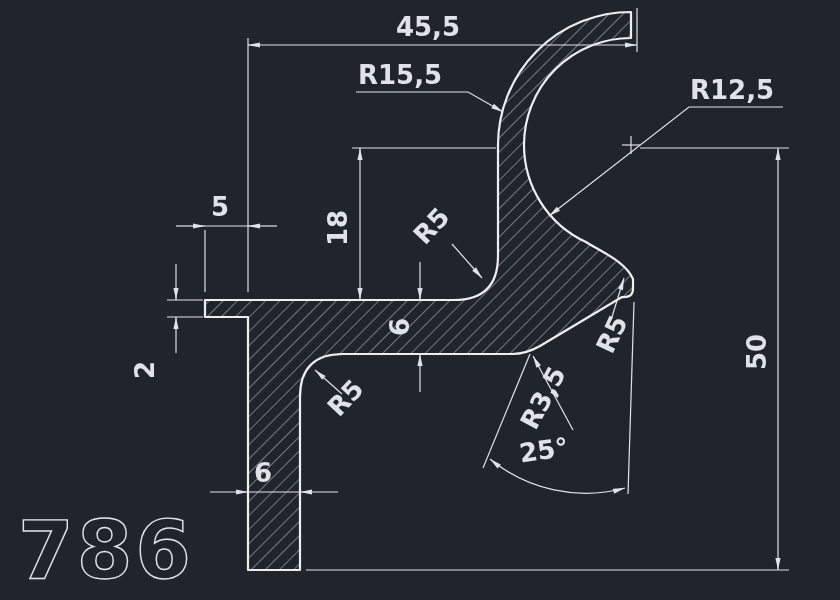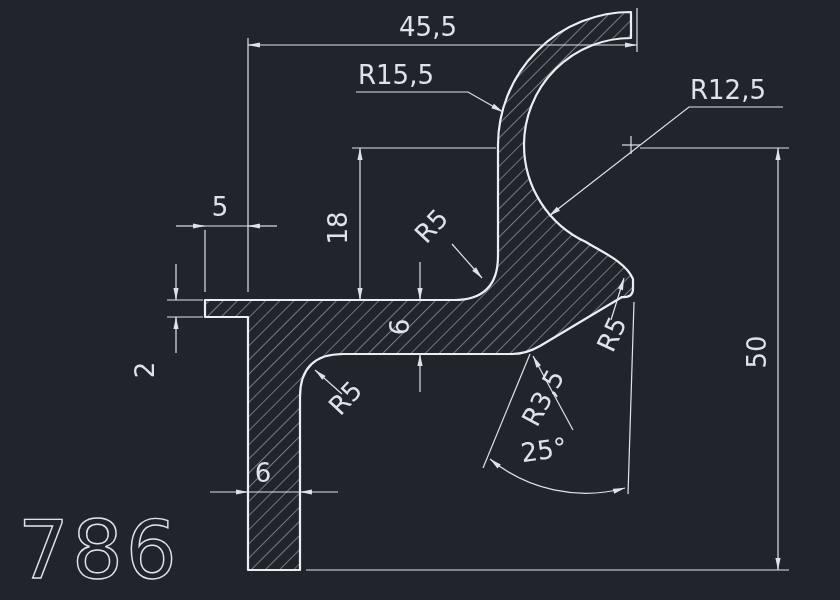--- a/index.html
+++ b/index.html
@@ -1,16 +1,16 @@
 <!DOCTYPE html>
 <html style="--bg: #20252c; --geo: #eceef0; --dim: #dfe3e7; --hatch: #c9ced4;"><head>
 <meta charset="utf-8">
 <style>
   html,body{margin:0;padding:0;background:var(--bg,#20252c);}
-  .viewport{position:relative;width:840px;height:600px;background:var(--bg,#20252c);overflow:hidden;}
+  .viewport{position:relative;width:840px;height:600px;background:var(--bg,#20252c);overflow:hidden;font-weight:bold;}
   svg{display:block;}
   .geo{fill:url(#hatch);stroke:var(--geo,#eceef0);stroke-width:2.2;stroke-linejoin:round;}
   .dim{stroke:var(--dim,#dfe3e7);stroke-width:1.2;fill:none;}
   .dimtxt{fill:var(--dim,#dfe3e7);font-family:"DejaVu Sans",sans-serif;font-size:26px;}
   .parttxt{fill:none;stroke:var(--dim,#dfe3e7);stroke-width:1.4;font-family:"DejaVu Sans",sans-serif;
            font-size:80px;letter-spacing:3px;}
 </style>
 </head>
 <body>
 

